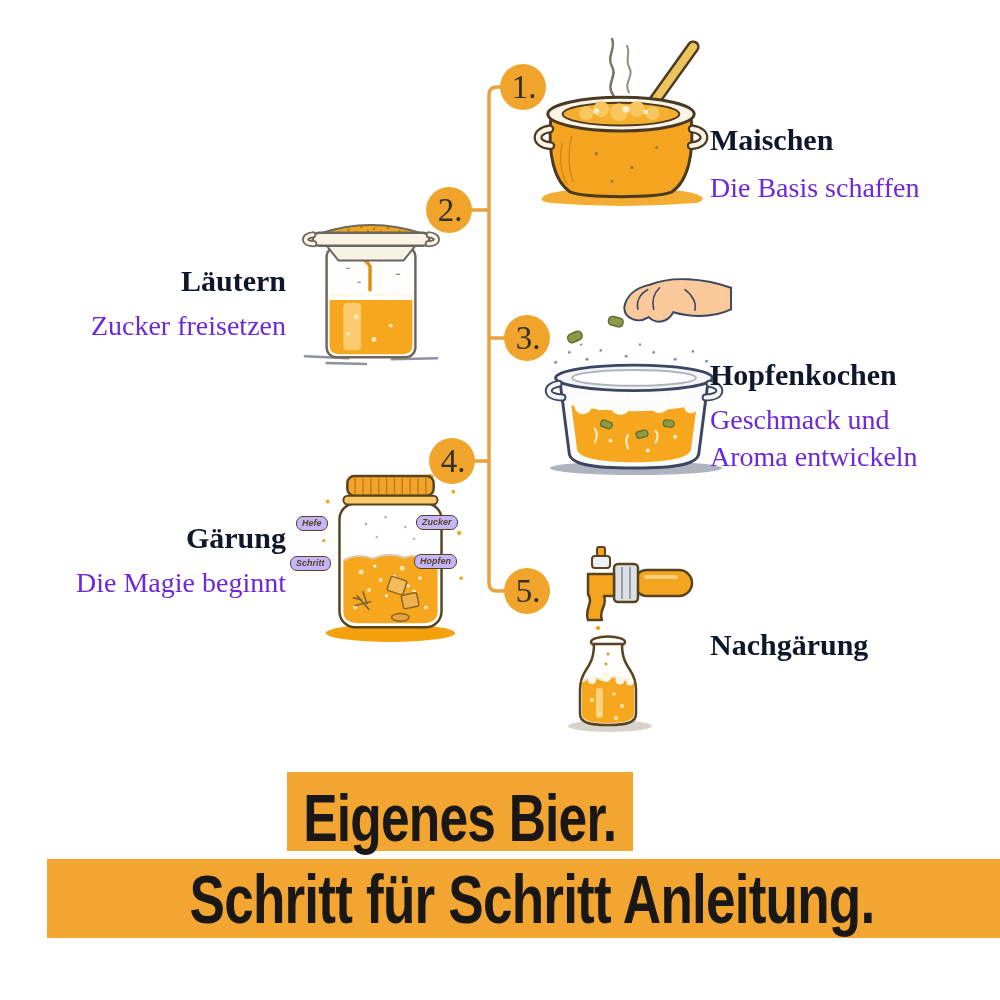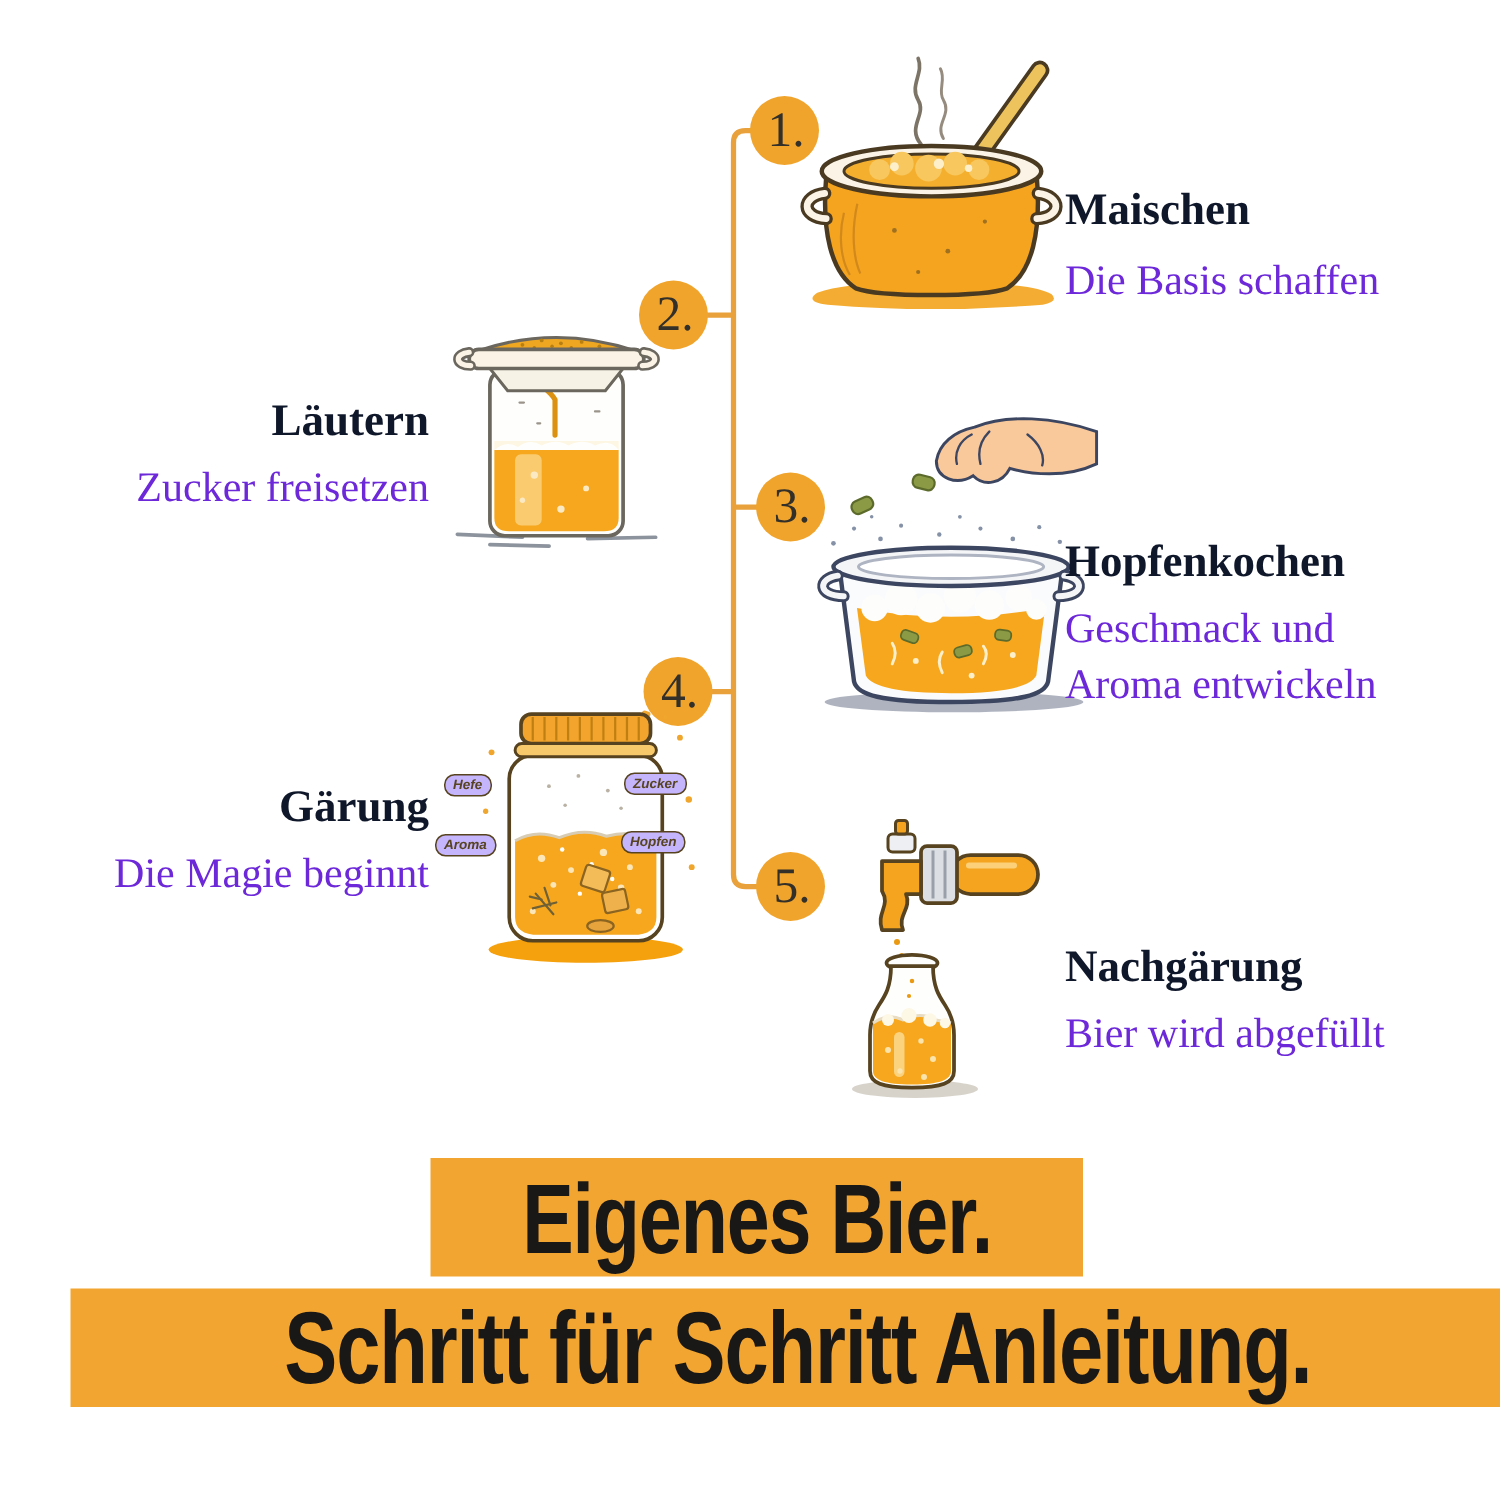--- a/index.html
+++ b/index.html
@@ -262,21 +262,21 @@
         <line x1="84" y1="8" x2="84" y2="24"></line>
       <line x1="92" y1="8" x2="92" y2="24"></line>
         <line x1="100" y1="8" x2="100" y2="24"></line>
         <line x1="108" y1="8" x2="108" y2="24"></line>
         <line x1="116" y1="8" x2="116" y2="24"></line>
     </g>
     <rect x="32" y="26" width="96" height="9" rx="4.5" fill="#F8C96B" stroke="#57431f" stroke-width="2"></rect>
   </svg>
 
   <div class="chip" style="left:296px;top:516px;">Hefe</div>
-  <div class="chip" style="left:290px;top:556px;">Aroma</div>
+  <div class="chip" style="left:290px;top:556px;">Schritt</div>
   <div class="chip" style="left:416px;top:515px;">Zucker</div>
   <div class="chip" style="left:414px;top:554px;">Hopfen</div>
 
   <div class="step-text align-right" style="left:20px;top:520px;width:266px;">
     <div class="title">Gärung</div>
     <div class="sub">Die Magie beginnt</div>
   </div>
 
   <svg class="abs" style="left:548px;top:530px;width:150px;height:202px;" viewBox="0 0 150 202">
     <ellipse cx="62" cy="196" rx="42" ry="6" fill="#b6aea0" opacity="0.55"></ellipse>
@@ -315,23 +315,22 @@
         <circle cx="68" cy="188" r="2"></circle>
     </g>
     <g fill="#E99A12">
         <circle cx="60" cy="124" r="1.5"></circle>
         <circle cx="58" cy="134" r="1.4"></circle>
       </g>
   </svg>
 
   <div class="step-text align-left" style="left:710px;top:627px;width:270px;">
     <div class="title">Nachgärung</div>
-    <div class="sub">Bier wird abgefüllt</div>
-  </div>
-
-  <div class="banner banner1" style="left:287px;top:772px;width:435px;height:79px;">
+  </div>
+
+  <div class="banner banner1" style="left:287px;top:772px;width:346px;height:79px;align-items:flex-end;">
     <span class="banner-text">Eigenes Bier.</span>
   </div>
   <div class="banner banner2" style="left:47px;top:859px;width:970px;height:79px;">
     <span class="banner-text">Schritt für Schritt Anleitung.</span>
   </div>
 
 </div>
 
 </body></html>

